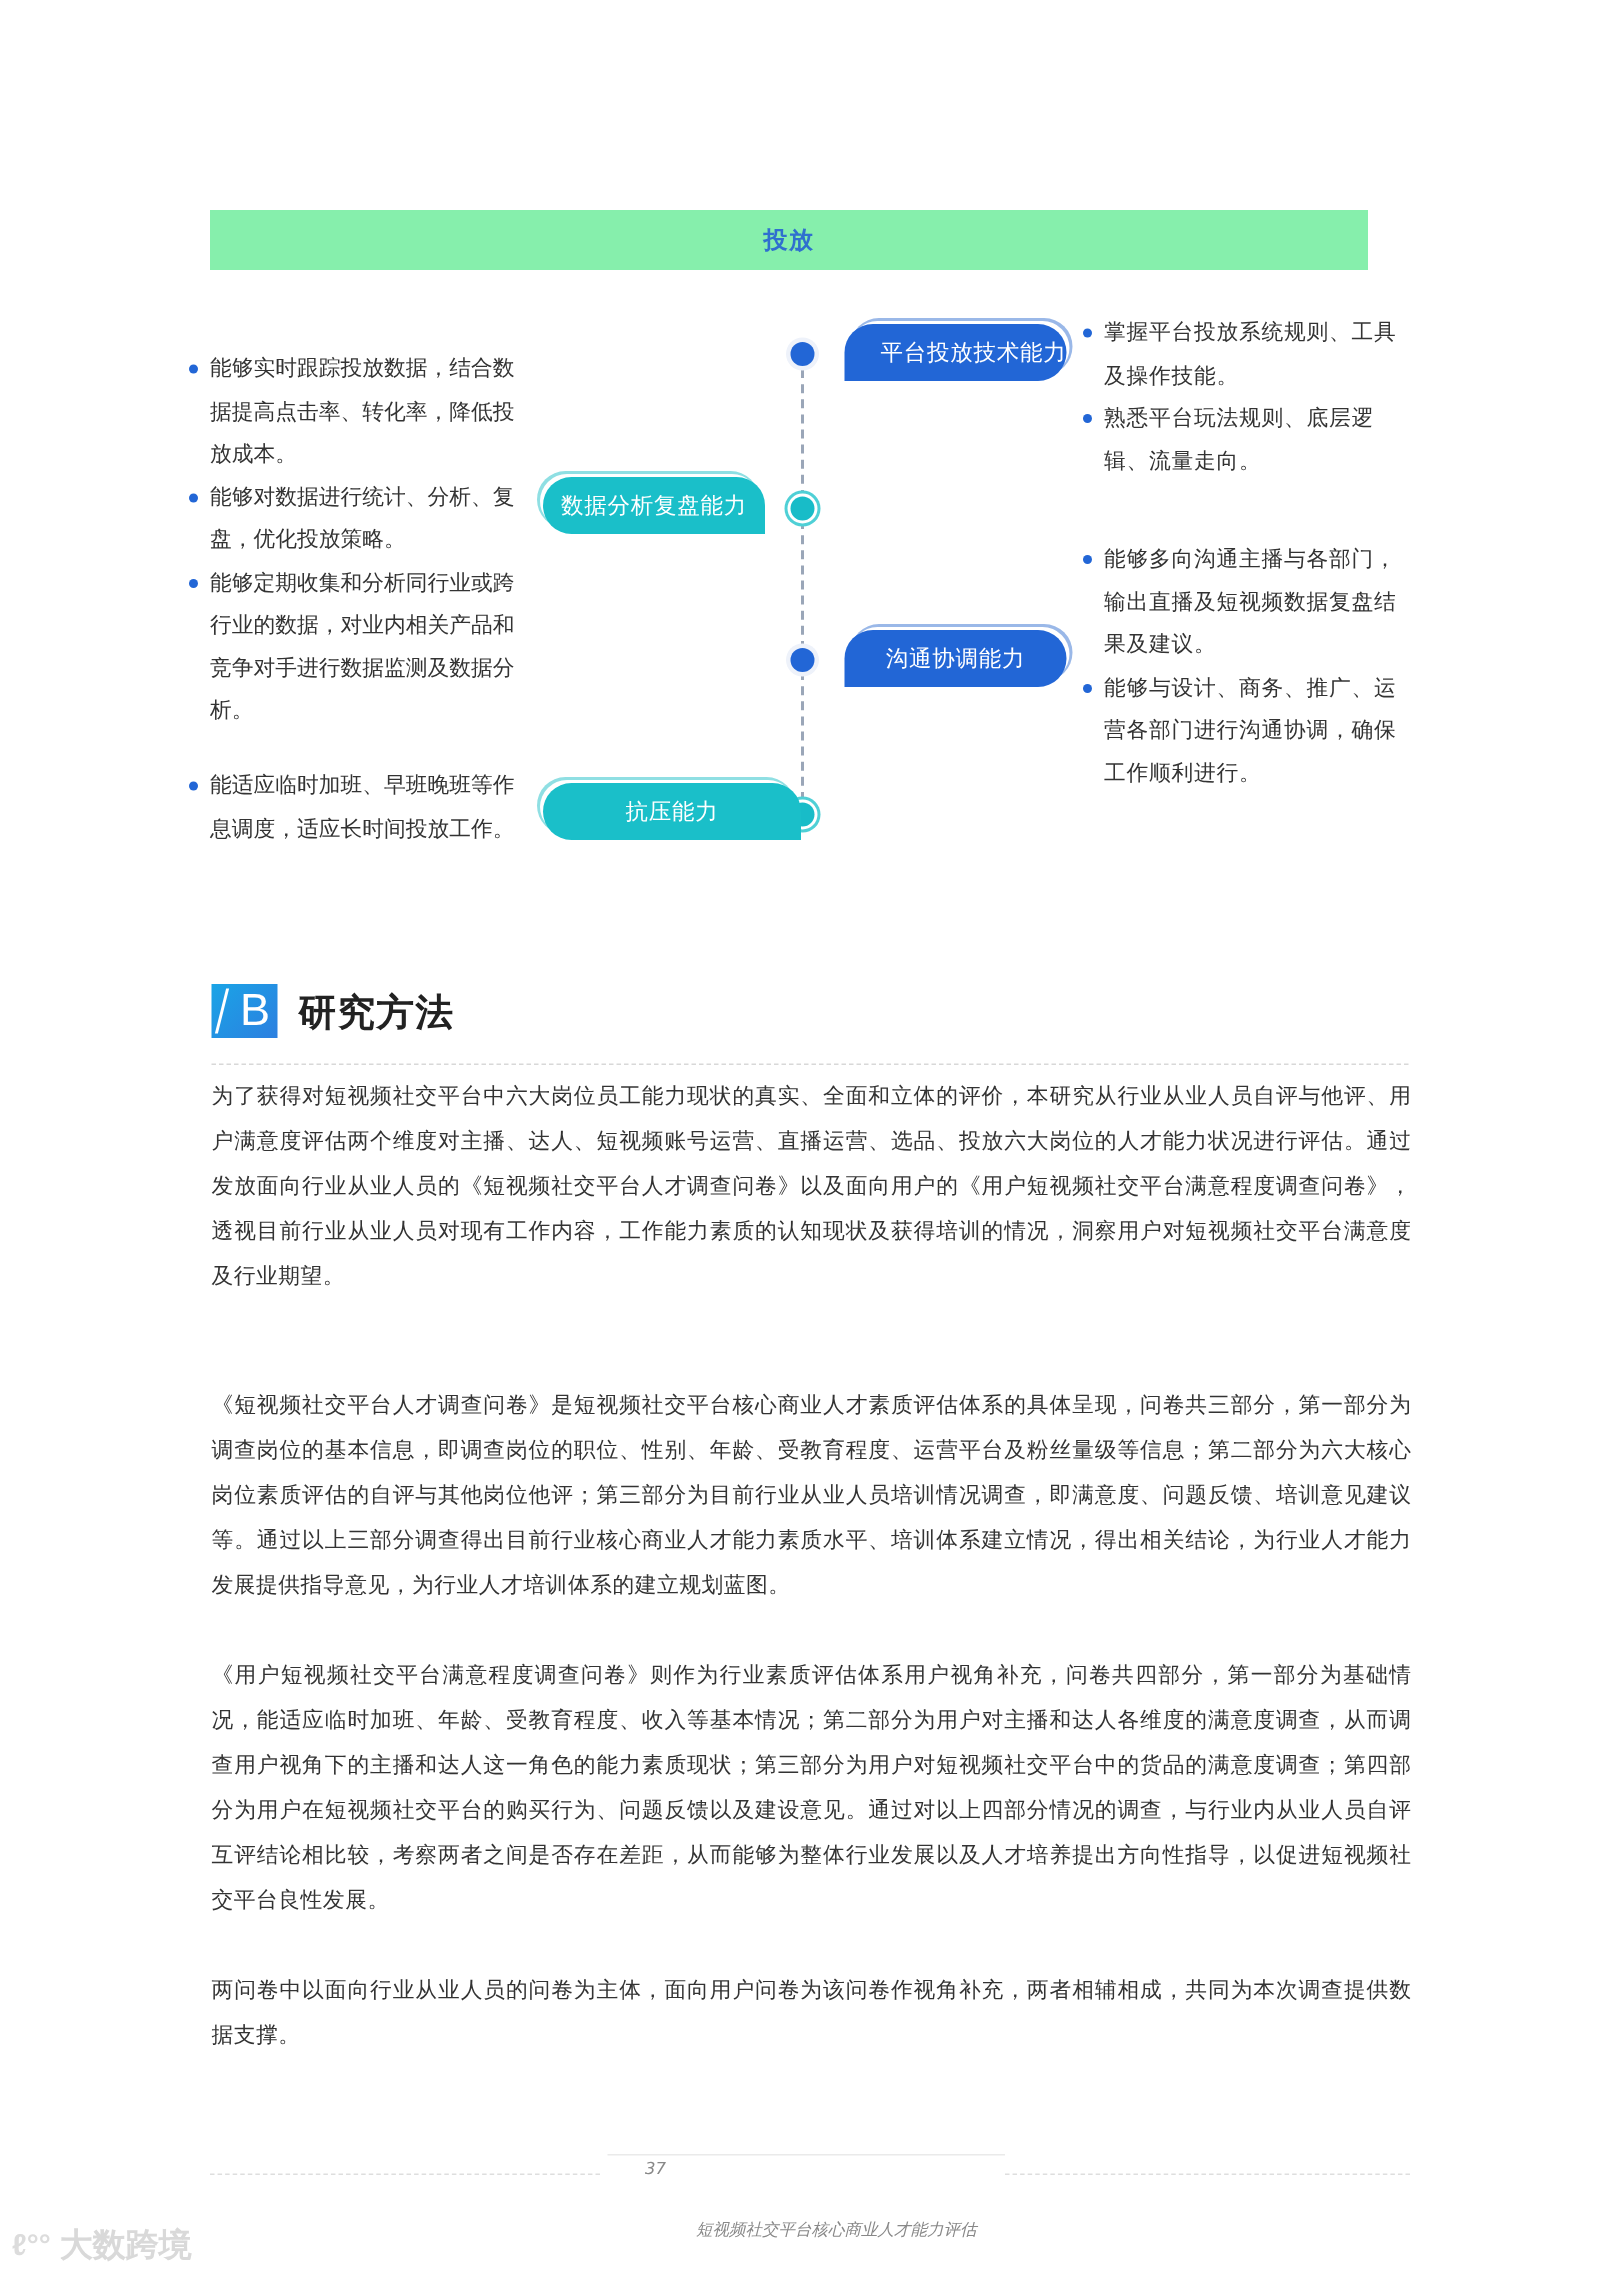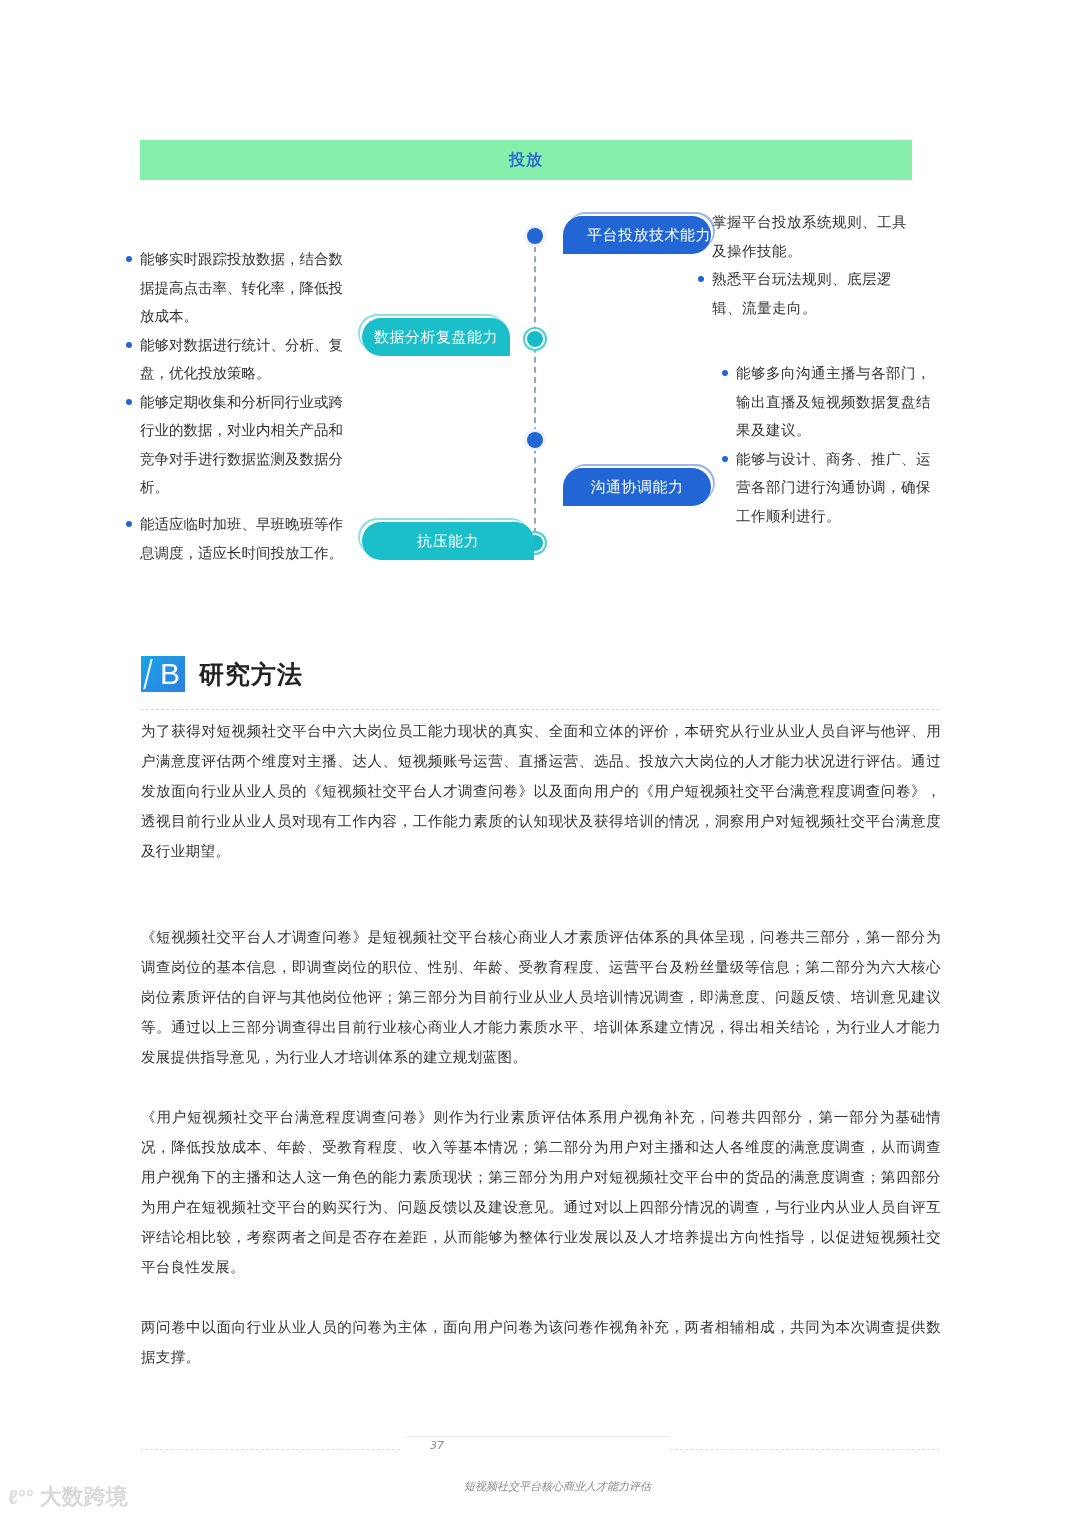--- a/index.html
+++ b/index.html
@@ -95,35 +95,35 @@
 <div class="timeline-line"></div>
 
 <div class="node blue" style="left:527px; top:228px;"></div>
 <div class="node teal" style="left:527px; top:331px;"></div>
 <div class="node blue" style="left:527px; top:432px;"></div>
 <div class="node teal" style="left:527px; top:535px;"></div>
 
 <div class="pill right" style="left:563px; top:216px; width:148px;justify-content:flex-end;">
   <span>平台投放技术能力</span>
 </div>
-<ul class="bullets tight" style="left:698px; top:208px; width:222px;">
+<ul class="bullets tight" style="left:722px; top:208px; width:222px;">
   <li>掌握平台投放系统规则、工具及操作技能。</li>
   <li>熟悉平台玩法规则、底层逻辑、流量走向。</li>
 </ul>
 
 <div class="pill left" style="left:362px; top:318px; width:148px;">
   <span>数据分析复盘能力</span>
 </div>
-<ul class="bullets" style="left:126px; top:245px; width:218px;">
+<ul class="bullets" style="left:126px; top:232px; width:218px;">
   <li>能够实时跟踪投放数据，结合数据提高点击率、转化率，降低投放成本。</li>
   <li>能够对数据进行统计、分析、复盘，优化投放策略。</li>
   <li>能够定期收集和分析同行业或跨行业的数据，对业内相关产品和竞争对手进行数据监测及数据分析。</li>
 </ul>
 
-<div class="pill right" style="left:563px; top:420px; width:148px;margin-top:48px;">
+<div class="pill right" style="left:563px; top:420px; width:148px;">
   <span>沟通协调能力</span>
 </div>
 <ul class="bullets tight" style="left:722px; top:359px; width:222px;">
   <li>能够多向沟通主播与各部门，输出直播及短视频数据复盘结果及建议。</li>
   <li>能够与设计、商务、推广、运营各部门进行沟通协调，确保工作顺利进行。</li>
 </ul>
 
 <div class="pill left" style="left:362px; top:522px; width:172px;">
   <span>抗压能力</span>
 </div>
@@ -135,21 +135,21 @@
   <div class="b-icon">
     <span class="slash"></span>
     <span>B</span>
   </div>
   <div class="b-title">研究方法</div>
 </div>
 <div class="heading-rule"></div>
 
 <p class="para" style="top:716px;">为了获得对短视频社交平台中六大岗位员工能力现状的真实、全面和立体的评价，本研究从行业从业人员自评与他评、用户满意度评估两个维度对主播、达人、短视频账号运营、直播运营、选品、投放六大岗位的人才能力状况进行评估。通过发放面向行业从业人员的《短视频社交平台人才调查问卷》以及面向用户的《用户短视频社交平台满意程度调查问卷》，透视目前行业从业人员对现有工作内容，工作能力素质的认知现状及获得培训的情况，洞察用户对短视频社交平台满意度及行业期望。</p>
 <p class="para" style="top:922px;">《短视频社交平台人才调查问卷》是短视频社交平台核心商业人才素质评估体系的具体呈现，问卷共三部分，第一部分为调查岗位的基本信息，即调查岗位的职位、性别、年龄、受教育程度、运营平台及粉丝量级等信息；第二部分为六大核心岗位素质评估的自评与其他岗位他评；第三部分为目前行业从业人员培训情况调查，即满意度、问题反馈、培训意见建议等。通过以上三部分调查得出目前行业核心商业人才能力素质水平、培训体系建立情况，得出相关结论，为行业人才能力发展提供指导意见，为行业人才培训体系的建立规划蓝图。</p>
-<p class="para" style="top:1102px;">《用户短视频社交平台满意程度调查问卷》则作为行业素质评估体系用户视角补充，问卷共四部分，第一部分为基础情况，降低投放成本、年龄、受教育程度、收入等基本情况；第二部分为用户对主播和达人各维度的满意度调查，从而调查用户视角下的主播和达人这一角色的能力素质现状；第三部分为用户对短视频社交平台中的货品的满意度调查；第四部分为用户在短视频社交平台的购买行为、问题反馈以及建设意见。通过对以上四部分情况的调查，与行业内从业人员自评互评结论相比较，考察两者之间是否存在差距，从而能够为整体行业发展以及人才培养提出方向性指导，以促进短视频社交平台良性发展。</p>
+<p class="para" style="top:1102px;">《用户短视频社交平台满意程度调查问卷》则作为行业素质评估体系用户视角补充，问卷共四部分，第一部分为基础情况，能适应临时加班、年龄、受教育程度、收入等基本情况；第二部分为用户对主播和达人各维度的满意度调查，从而调查用户视角下的主播和达人这一角色的能力素质现状；第三部分为用户对短视频社交平台中的货品的满意度调查；第四部分为用户在短视频社交平台的购买行为、问题反馈以及建设意见。通过对以上四部分情况的调查，与行业内从业人员自评互评结论相比较，考察两者之间是否存在差距，从而能够为整体行业发展以及人才培养提出方向性指导，以促进短视频社交平台良性发展。</p>
 <p class="para" style="top:1312px;">两问卷中以面向行业从业人员的问卷为主体，面向用户问卷为该问卷作视角补充，两者相辅相成，共同为本次调查提供数据支撑。</p>
 
 <div class="footer">
   <div class="rule-l"></div>
   <div class="tab"></div>
   <div class="rule-r"></div>
   <span class="page-num">37</span>
   <span class="doc-title">短视频社交平台核心商业人才能力评估</span>
 </div>
 

